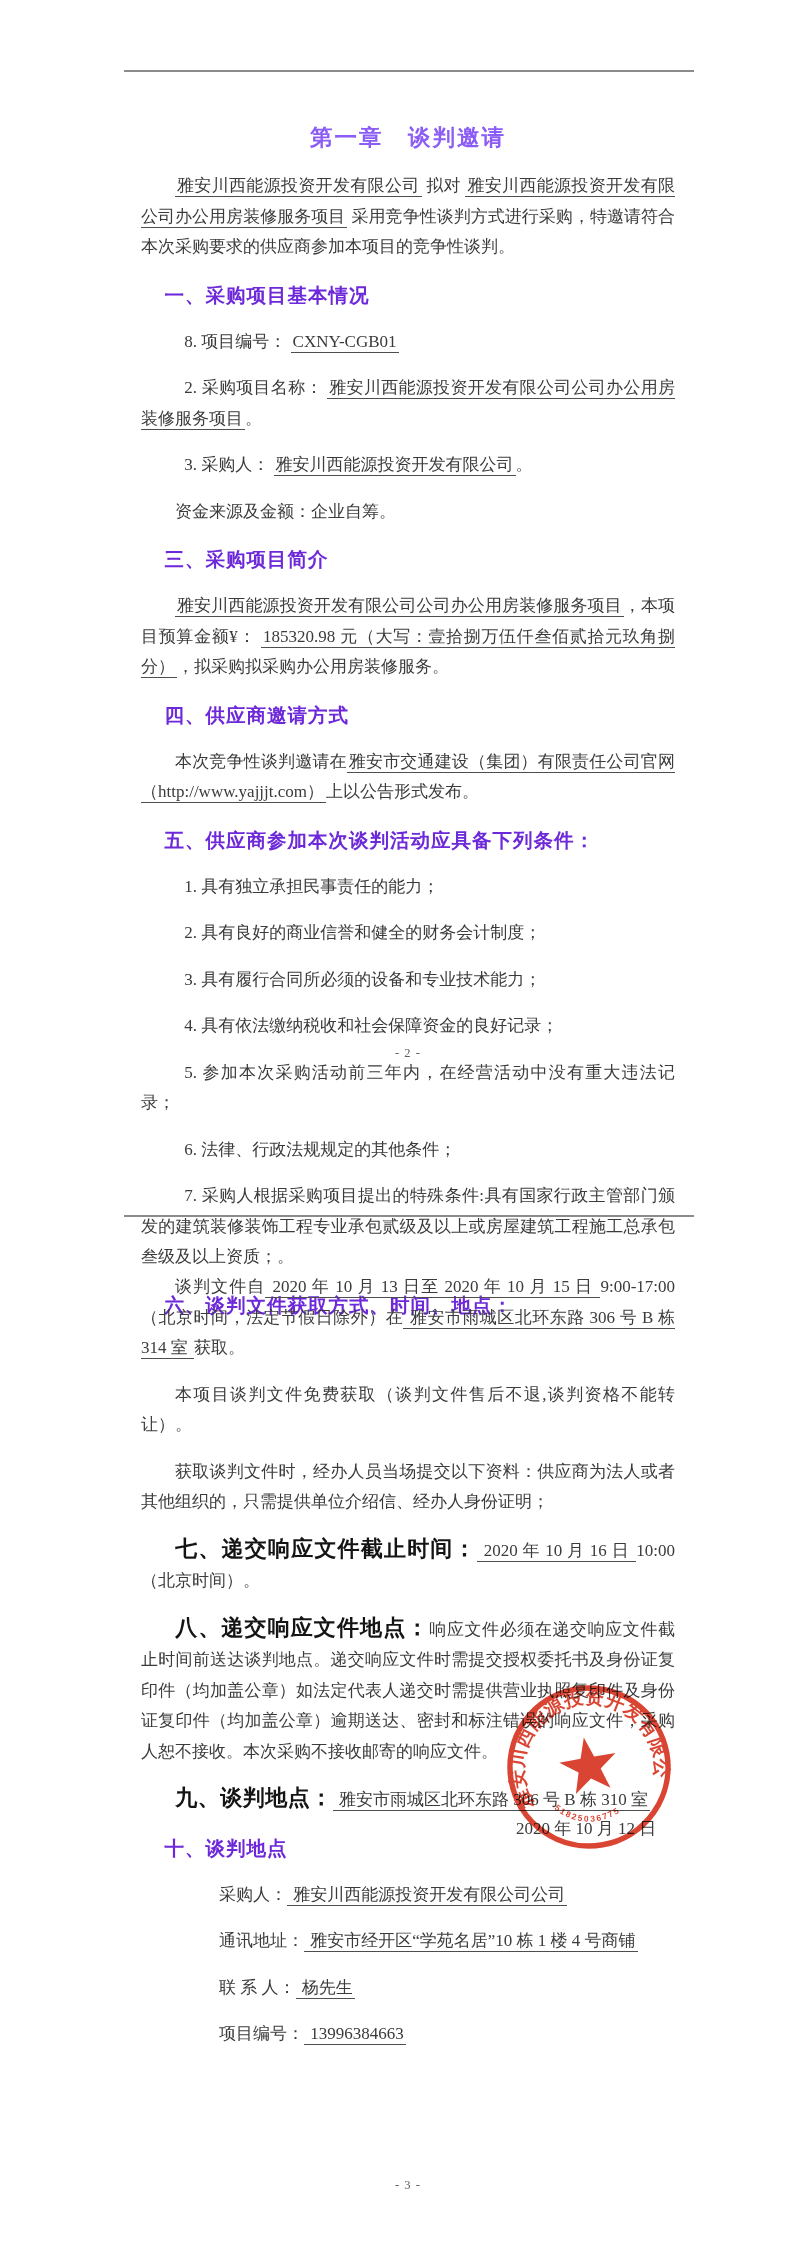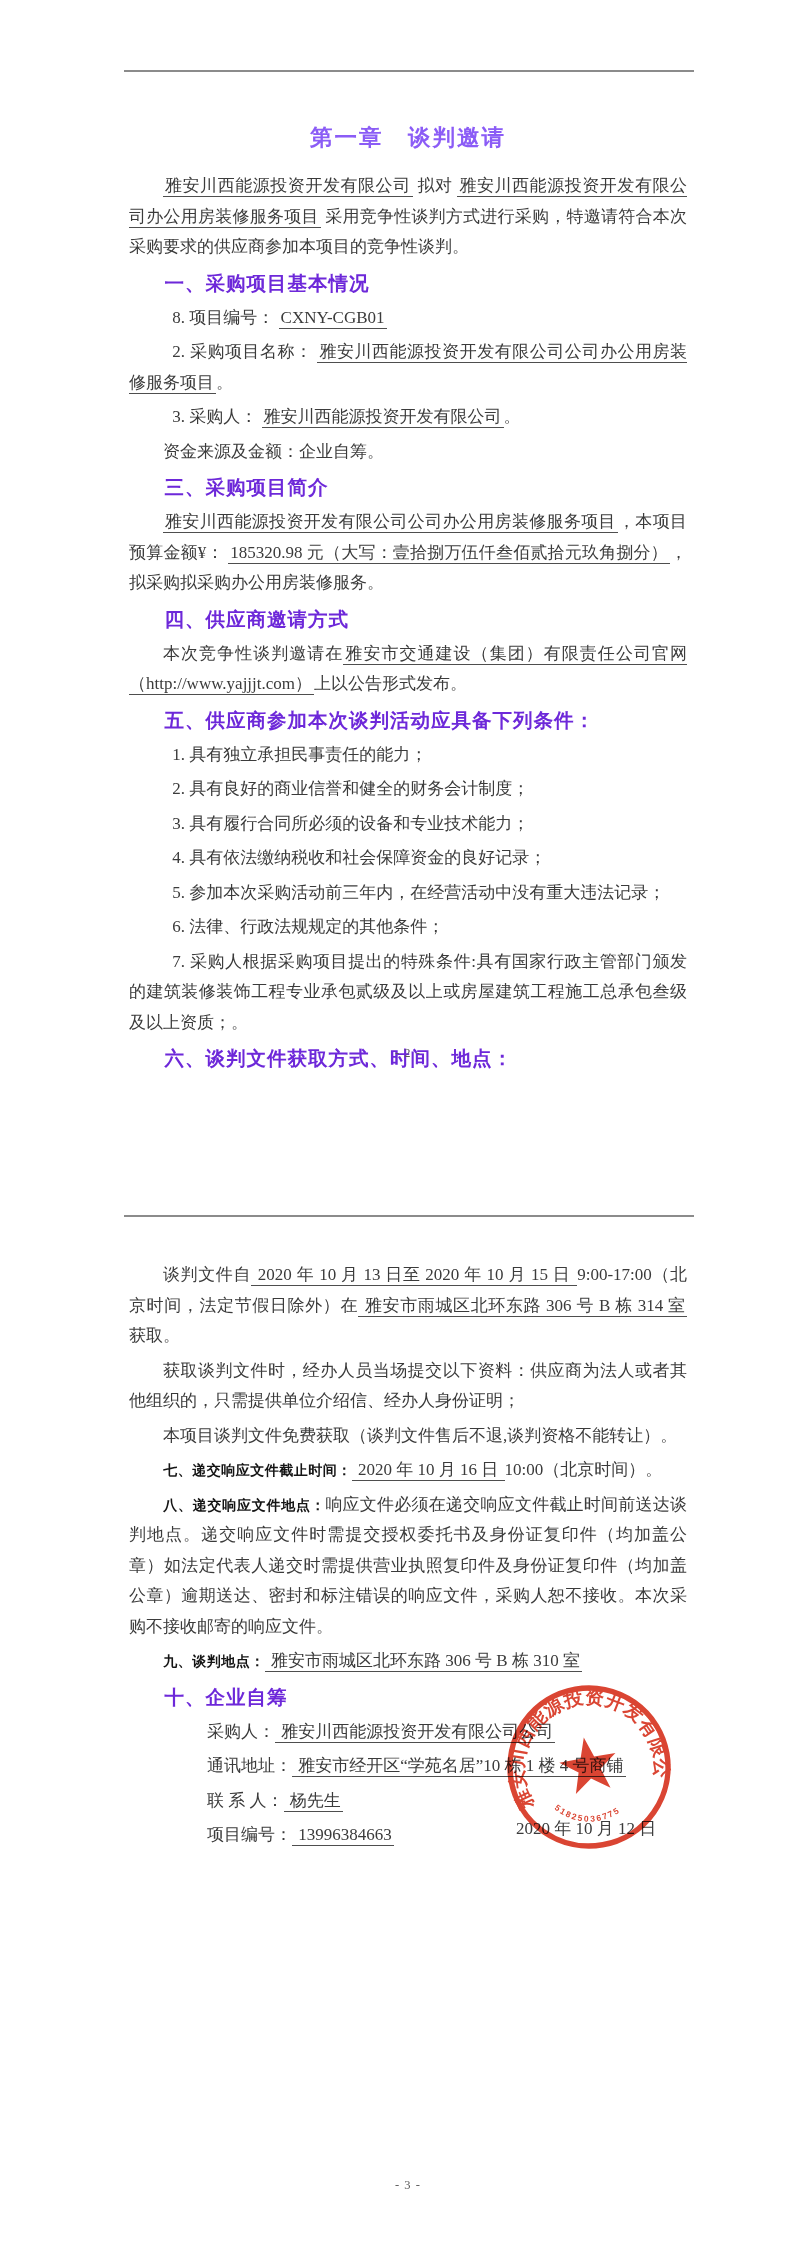--- a/index.html
+++ b/index.html
@@ -16,32 +16,32 @@
   #rule2{top:1215px;}
   .content{position:absolute;left:125px;width:566px;}
   #page1{top:121px;}
   #page2{top:1256px;}
   .title{
     font-family:"Liberation Sans","DejaVu Sans",sans-serif;
     font-weight:bold;font-size:22.5px;line-height:34px;
     color:#8b5cf6;text-align:center;letter-spacing:2px;
     margin:0 0 16px 0;
   }
-  p.body{font-size:17px;line-height:30.5px;margin:4px;text-align:justify;}
+  p.body{font-size:17px;line-height:30.5px;margin:16px;text-align:justify;}
   .ind2{text-indent:2em;}
   .ind25{text-indent:2.55em;}
   .sec{
     font-family:"Liberation Sans","DejaVu Sans",sans-serif;
     font-weight:bold;font-size:19.5px;line-height:32px;
     letter-spacing:1px;color:#6d28d9;text-indent:2.02em;
     margin:2px 0;text-align:left;
   }
   .lead{
     font-family:"Liberation Sans","DejaVu Sans",sans-serif;
-    font-weight:bold;font-size:14px;color:#141414;letter-spacing:0.5px;
+    font-weight:bold;font-size:22px;color:#141414;letter-spacing:0.5px;
   }
   .u{border-bottom:1.5px solid #4e4e4e;padding:0 2px 1px 2px;}
   .contact-row{padding-left:78px;text-indent:0;}
   .date-line{position:absolute;left:516px;top:1817px;font-size:17px;color:#3b3b3b;white-space:nowrap;}
   .pagefoot{position:absolute;left:125px;width:566px;text-align:center;font-size:12.5px;color:#5a5a5a;letter-spacing:1px;}
   #foot1{top:1046px;}
   #foot2{top:2178px;}
   .seal{
     position:absolute;left:501px;top:1679px;width:176px;height:176px;
     transform:rotate(-10deg);
@@ -93,31 +93,31 @@
   <p class="sec">六、谈判文件获取方式、时间、地点：</p>
 </div>
 
 <div class="pagefoot" id="foot1">- 2 -</div>
 
 <div class="rule" id="rule2"></div>
 
 <div class="content" id="page2">
   <p class="body ind2"><span>谈判文件自</span><span class="u"> 2020 年 10 月 13 日至 2020 年 10 月 15 日 </span><span>9:00-17:00（北京时间，法定节假日除外）在</span><span class="u"> 雅安市雨城区北环东路 306 号 B 栋 314 室 </span><span>获取。</span></p>
 
+  <p class="body ind2">本项目谈判文件免费获取（谈判文件售后不退,谈判资格不能转让）。</p>
+
   <p class="body ind2">获取谈判文件时，经办人员当场提交以下资料：供应商为法人或者其他组织的，只需提供单位介绍信、经办人身份证明；</p>
-
-  <p class="body ind2">本项目谈判文件免费获取（谈判文件售后不退,谈判资格不能转让）。</p>
 
   <p class="body" style="text-indent:2.02em;"><span class="lead">七、递交响应文件截止时间：</span><span class="u"> 2020 年 10 月 16 日 </span><span>10:00（北京时间）。</span></p>
 
   <p class="body" style="text-indent:2.02em;"><span class="lead">八、递交响应文件地点：</span><span>响应文件必须在递交响应文件截止时间前送达谈判地点。递交响应文件时需提交授权委托书及身份证复印件（均加盖公章）如法定代表人递交时需提供营业执照复印件及身份证复印件（均加盖公章）逾期送达、密封和标注错误的响应文件，采购人恕不接收。本次采购不接收邮寄的响应文件。</span></p>
 
   <p class="body" style="text-indent:2.02em;"><span class="lead">九、谈判地点：</span><span class="u"> 雅安市雨城区北环东路 306 号 B 栋 310 室 </span></p>
 
-  <p class="sec">十、企业自筹</p>
+  <p class="sec">十、谈判地点</p>
 
   <p class="body contact-row"><span>采购人：</span><span class="u"> 雅安川西能源投资开发有限公司公司 </span></p>
   <p class="body contact-row"><span>通讯地址：</span><span class="u"> 雅安市经开区“学苑名居”10 栋 1 楼 4 号商铺 </span></p>
   <p class="body contact-row"><span>联 系 人：</span><span class="u"> 杨先生 </span></p>
   <p class="body contact-row"><span>项目编号：</span><span class="u"> 13996384663 </span></p>
 </div>
 
 <div class="date-line">2020 年 10 月 12 日</div>
 
 <svg class="seal" viewBox="0 0 176 176" aria-hidden="true">

